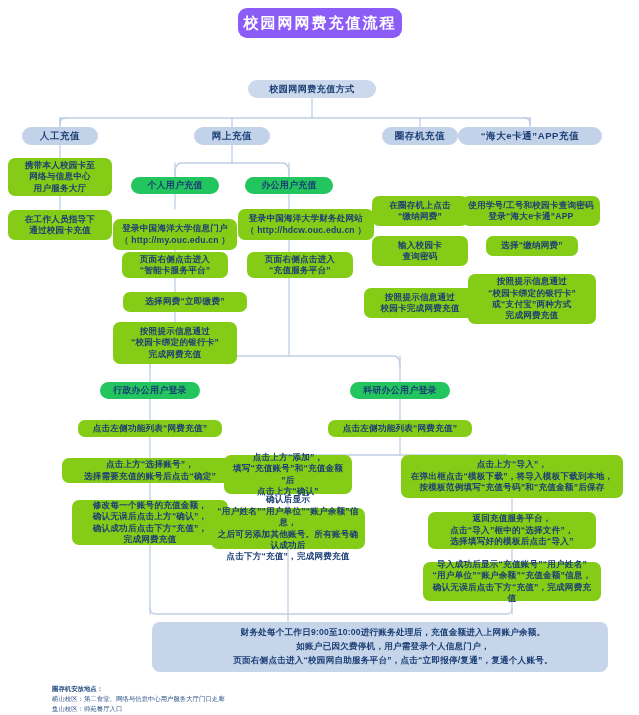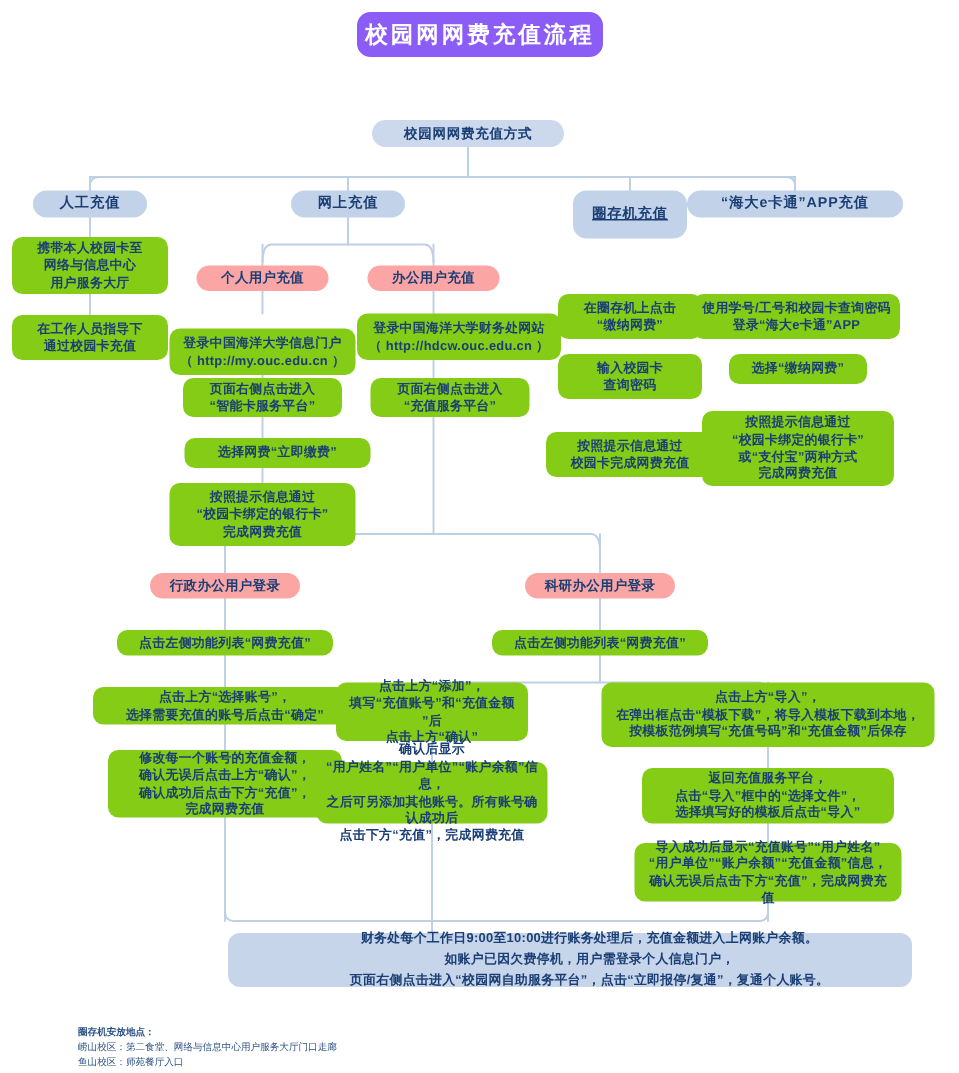--- a/index.html
+++ b/index.html
@@ -32,21 +32,21 @@
     white-space:pre-line;
   }
   .node.cat{           
     background:#c2d2e8;
     border-radius:9px;
     font-weight:bold;
     font-size:9.5px;
     letter-spacing:.6px;
   }
   .node.sub{           
-    background:#fca5a5;
+    background:#22c55e;
     border-radius:9px;
     font-weight:bold;
     font-size:9px;
   }
   .node.step{
     background:#84cc16;
     font-size:8.6px;
     font-weight:bold;
   }
   .node.summary{
@@ -147,21 +147,21 @@
       <path d="M288,614 L288,622"></path>
     </g>
   </svg>
 
   <div id="title">校园网网费充值流程</div>
 
   <div id="root-node">校园网网费充值方式</div>
 
   <div class="node cat" style="left:22px;top:127px;width:76px;height:18px;">人工充值</div>
   <div class="node cat" style="left:194px;top:127px;width:76px;height:18px;">网上充值</div>
-  <div class="node cat" style="left:382px;top:127px;width:76px;height:32px;text-decoration:underline;">圈存机充值</div>
+  <div class="node cat" style="left:382px;top:127px;width:76px;height:18px;">圈存机充值</div>
   <div class="node cat" style="left:458px;top:127px;width:144px;height:18px;">“海大e卡通”APP充值</div>
 
   <div class="node step" style="left:8px;top:158px;width:104px;height:38px;">携带本人校园卡至
 网络与信息中心
 用户服务大厅</div>
   <div class="node step" style="left:8px;top:210px;width:104px;height:30px;">在工作人员指导下
 通过校园卡充值</div>
 
   <div class="node sub" style="left:131px;top:177px;width:88px;height:17px;">个人用户充值</div>
   <div class="node sub" style="left:245px;top:177px;width:88px;height:17px;">办公用户充值</div>
@@ -219,21 +219,21 @@
   <div class="node step" style="left:401px;top:455px;width:222px;height:43px;">点击上方“导入”，
 在弹出框点击“模板下载”，将导入模板下载到本地，
 按模板范例填写“充值号码”和“充值金额”后保存</div>
   <div class="node step" style="left:428px;top:512px;width:168px;height:37px;">返回充值服务平台，
 点击“导入”框中的“选择文件”，
 选择填写好的模板后点击“导入”</div>
   <div class="node step" style="left:423px;top:562px;width:178px;height:39px;">导入成功后显示“充值账号”“用户姓名”
 “用户单位”“账户余额”“充值金额”信息，
 确认无误后点击下方“充值”，完成网费充值</div>
 
-  <div class="node summary" style="left:152px;top:622px;width:456px;height:36px;padding-left:32px;">财务处每个工作日9:00至10:00进行账务处理后，充值金额进入上网账户余额。
+  <div class="node summary" style="left:152px;top:622px;width:456px;height:50px;padding-left:32px;">财务处每个工作日9:00至10:00进行账务处理后，充值金额进入上网账户余额。
 如账户已因欠费停机，用户需登录个人信息门户，
 页面右侧点击进入“校园网自助服务平台”，点击“立即报停/复通”，复通个人账号。</div>
 
   <div id="footer">
     <div class="hd">圈存机安放地点：</div>
     <div>崂山校区：第二食堂、网络与信息中心用户服务大厅门口走廊</div>
     <div>鱼山校区：师苑餐厅入口</div>
   </div>
 
 </div>

